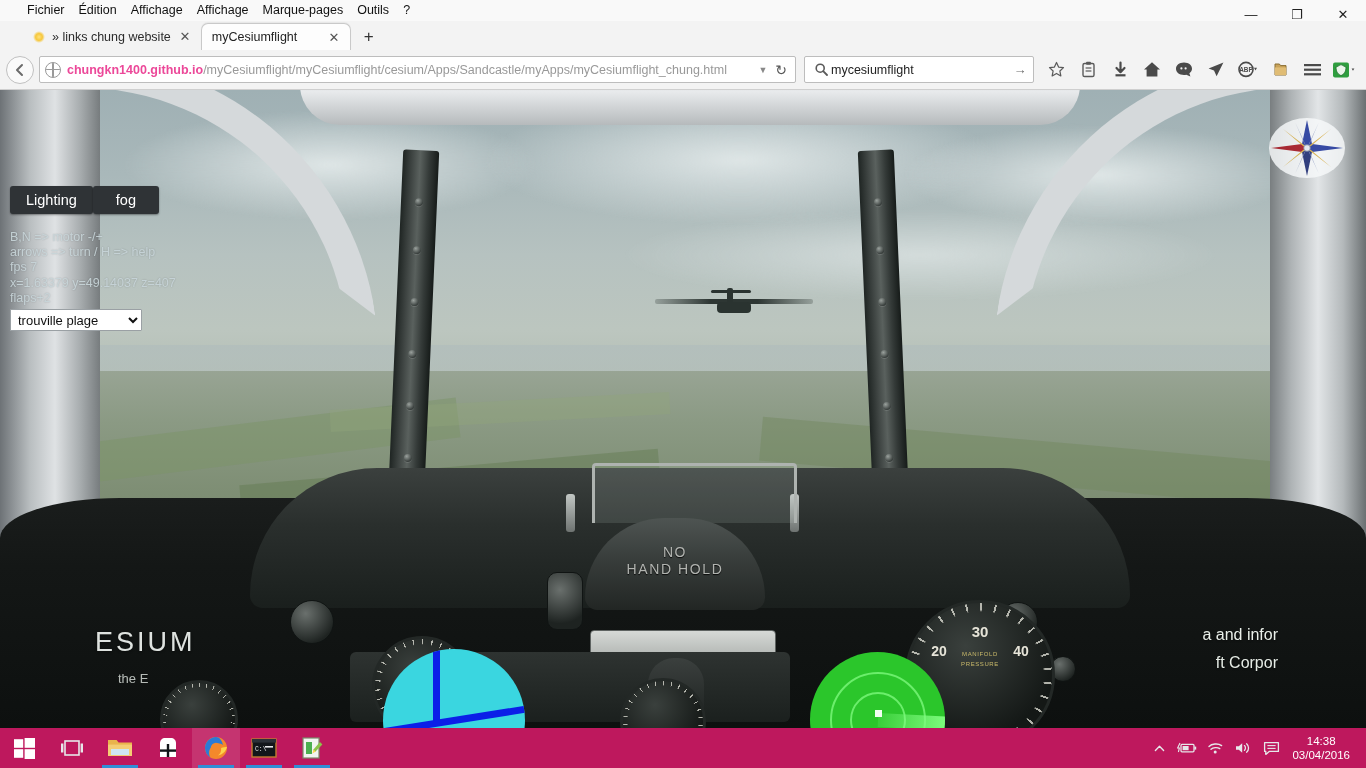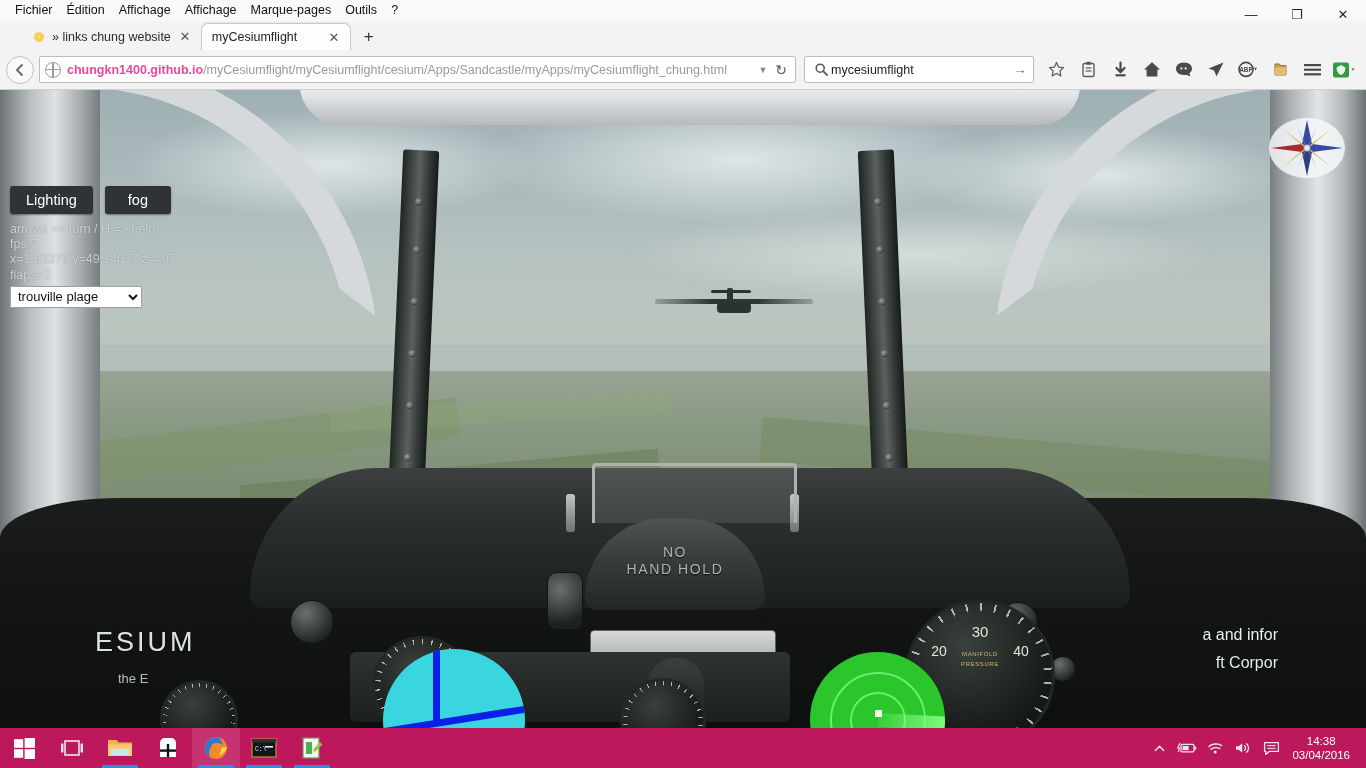--- a/index.html
+++ b/index.html
@@ -13,21 +13,21 @@
 
   
   .chrome {
     position: absolute; left: 0; top: 0; width: 1366px; height: 90px;
     background: #f3f3f3;
     z-index: 40;
   }
   .menubar {
     position: relative; height: 21px;
     display: flex; align-items: center;
-    padding-left: 8px;
+    padding-left: 20px;
     background: #f9f9f9;
   }
   .menu-item {
     font-size: 12.5px; color: #111;
     padding: 1px 7px 2px 7px; line-height: 16px;
     white-space: nowrap; cursor: default;
   }
 
   .winbtns {
     position: absolute; right: 0; top: 0; height: 28px;
@@ -308,21 +308,21 @@
     position: absolute; left: 0; top: 0; width: 100%; height: 100%;
     background:
       repeating-conic-gradient(from 0deg,
         rgba(230,230,220,.75) 0deg 1.6deg,
         rgba(0,0,0,0) 1.6deg 12deg);
     -webkit-mask: radial-gradient(circle, transparent 62%, #000 64%, #000 88%, transparent 90%);
             mask: radial-gradient(circle, transparent 62%, #000 64%, #000 88%, transparent 90%);
   }
   .gauge .gnum {
     position: absolute; left: 0; right: 0; text-align: center;
-    color: #e6e4d8; font-size: 11px; font-weight: 400;
+    color: #e6e4d8; font-size: 11px; font-weight: 700;
   }
   .gauge .gsub {
     position: absolute; left: 0; right: 0; text-align: center;
     color: #c9b96a; font-size: 6px; letter-spacing: .6px;
   }
   .gauge-small-label {
     position: absolute; color: #cfcdbf; font-size: 9px;
     letter-spacing: .8px;
   }
   .stick {
@@ -363,21 +363,21 @@
     transform-origin: 0 50%;
     transform: rotate(3deg);
   }
   .radar .blip {
     position: absolute; left: 50%; top: 50%; width: 7px; height: 7px;
     margin: -10px 0 0 -3px; background: #f2fff2;
   }
 
   
   .hud { position: absolute; left: 10px; top: 96px; z-index: 30; width: 420px; }
-  .hud-buttons { display: flex; gap: 12px; margin-bottom: 8px; }
+  .hud-buttons { display: flex; gap: 0; margin-bottom: 16px; }
   .hud-btn {
     background: #2f3336; color: #fff; border: none;
     font-size: 14.5px; font-family: "Liberation Sans", sans-serif;
     padding: 6px 16px; border-radius: 3px; cursor: pointer;
     box-shadow: 0 1px 2px rgba(0,0,0,.4);
   }
   .hud-btn.small { padding: 6px 23px; }
   .hud-lines {
     margin-top: 4px; color: #c7d4d8; font-size: 12.5px;
     line-height: 15.2px; font-family: "Liberation Sans", sans-serif;
@@ -597,20 +597,21 @@
         </g>
       </svg>
     </div>
 
     <div class="hud">
       <div class="hud-buttons">
         <button class="hud-btn">Lighting</button>
         <button class="hud-btn small">fog</button>
       </div>
       <div class="hud-lines">
+        <div>B,N =&gt; motor -/+</div>
         <div>arrows =&gt; turn / H =&gt; help</div>
         <div>fps 7</div>
         <div>x=1.63379 y=49.14037 z=407</div>
         <div>flaps+2</div>
       </div>
       <select class="hud-select">
         <option>trouville plage</option>
       </select>
     </div>
   </div>

